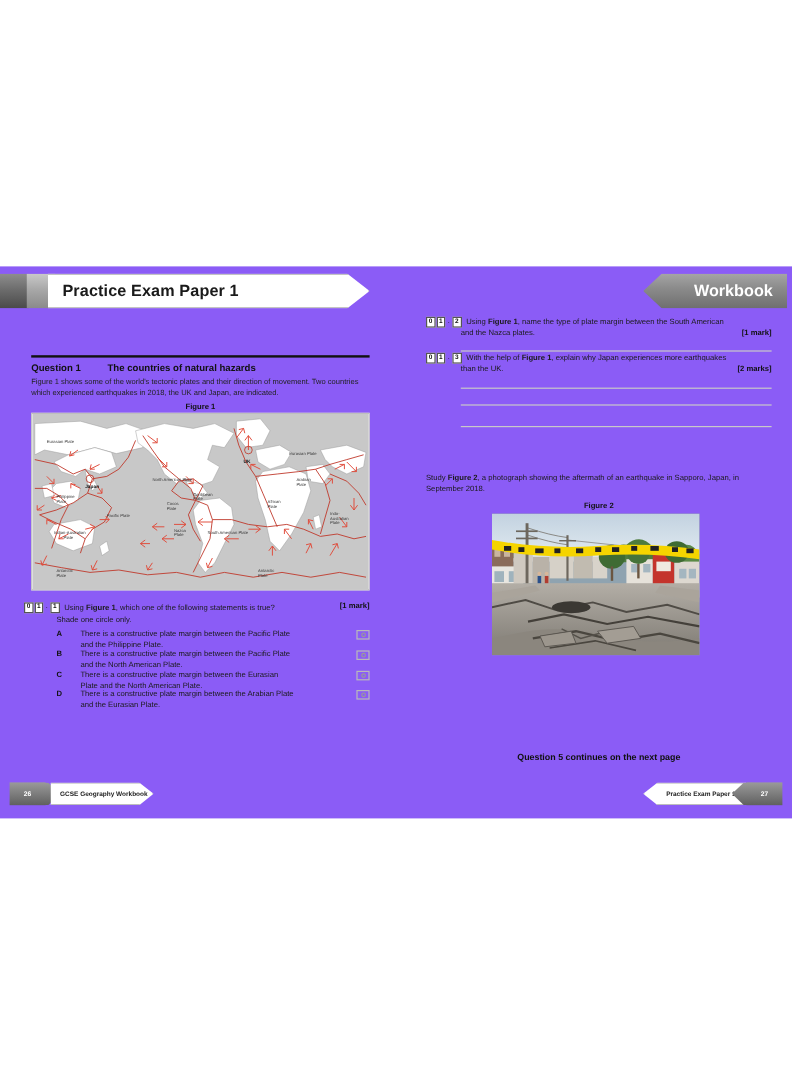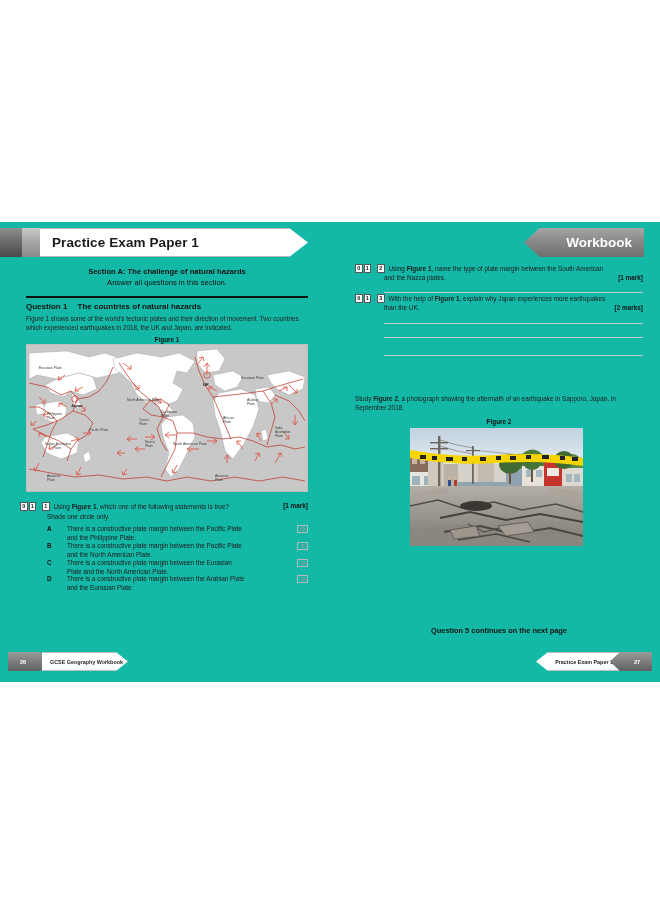--- a/index.html
+++ b/index.html
@@ -15,21 +15,21 @@
     left: 0; top: 0;
     width: 660px; height: 900px;
     background: #ffffff;
   }
   
   .page {
     position: absolute;
     top: 222px;
     width: 330px;
     height: 460px;
-    background: #14b8a6;
+    background: #8b5cf6;
   }
   .page-left  { left: 0; }
   .page-right { left: 330px; }
 
   
   .hdr-left {
     position: absolute;
     left: 0px; top: 6px;
     height: 29px;
     width: 310px;
@@ -55,21 +55,21 @@
     clip-path: polygon(0 0, 93% 0, 100% 50%, 93% 100%, 0 100%);
     display: flex; align-items: center;
   }
   .hdr-left .tab-title {
     font-size: 13.5px; font-weight: bold; color: #1a1a1a;
     padding-left: 12px; letter-spacing: .1px;
   }
 
   .hdr-right {
     position: absolute;
-    right: 16px; top: 6px;
+    right: 4px; top: 6px;
     height: 29px; width: 120px;
   }
   .hdr-right .wb-body {
     position: absolute; right: 0; top: 0;
     width: 120px; height: 29px;
     background: linear-gradient(180deg,#a5a5a5 0%, #8c8c8c 40%, #6f6f6f 100%);
     clip-path: polygon(13% 0, 100% 0, 100% 100%, 13% 100%, 0 50%);
     display: flex; align-items: center; justify-content: flex-end;
   }
   .hdr-right .wb-title {
@@ -96,21 +96,21 @@
     width: 282px;
     height: 1.6px;
     background: #111;
   }
   .rule-1 { top: 74px; }
 
   .q-head {
     position: absolute; left: 26px; top: 80px;
     font-size: 8px; font-weight: bold; color: #111;
   }
-  .q-head .qnum { margin-right: 8px; }
+  .q-head .qnum { margin-right: 20px; }
   .q-intro {
     position: absolute; left: 26px; top: 93px;
     width: 282px;
     font-size: 6.3px; color: #222; line-height: 8.6px;
   }
 
   .fig-cap {
     position: absolute; width: 282px; left: 26px;
     text-align: center;
     font-size: 6.4px; font-weight: bold; color: #111;
@@ -326,24 +326,20 @@
   <div class="page page-left">
 
     <div class="hdr-left">
       <div class="chev-dark"></div>
       <div class="chev-mid"></div>
       <div class="tab-body">
         <span class="tab-title">Practice Exam Paper 1</span>
       </div>
     </div>
 
-    <div class="section-head">
-      <div class="ln1">Section A: The challenge of natural hazards</div>
-      <div class="ln2">Answer all questions in this section.</div>
-    </div>
 
     <div class="rule rule-1"></div>
 
     <div class="q-head">
       <span class="qnum">Question 1</span>
       <span>The countries of natural hazards</span>
     </div>
 
     <div class="q-intro">
       <span>Figure 1 shows some of the world's tectonic plates and their direction of movement. Two countries which experienced earthquakes in 2018, the UK and Japan, are indicated.</span>

